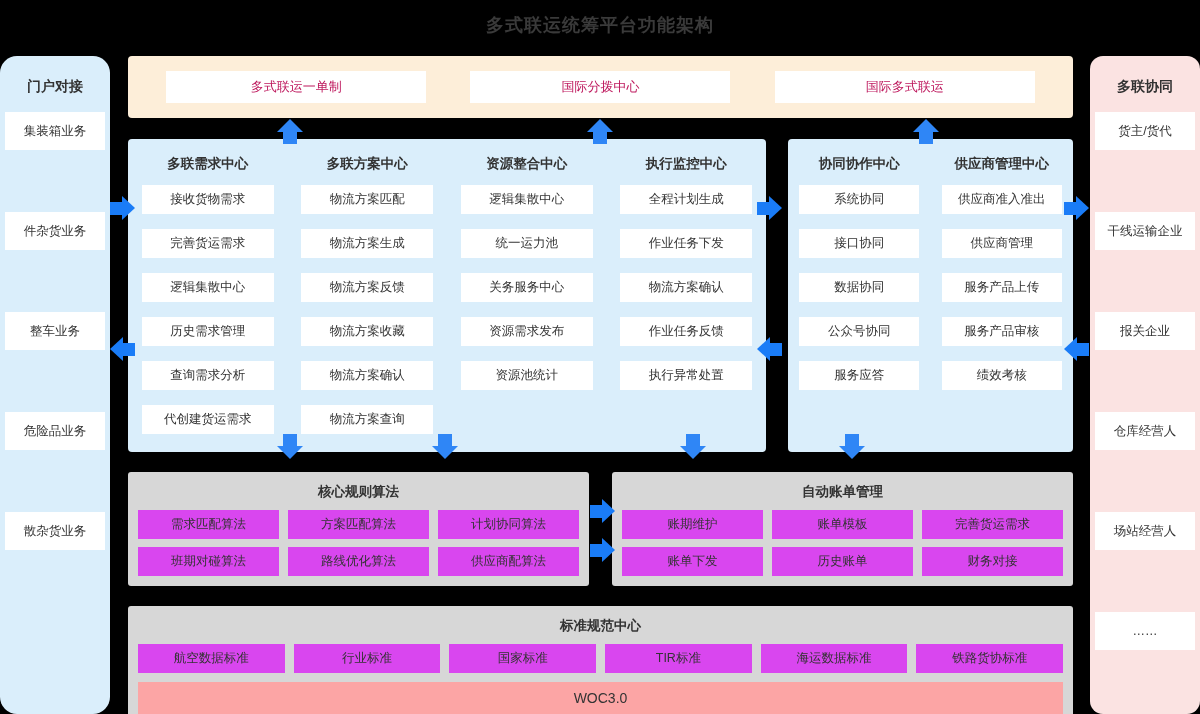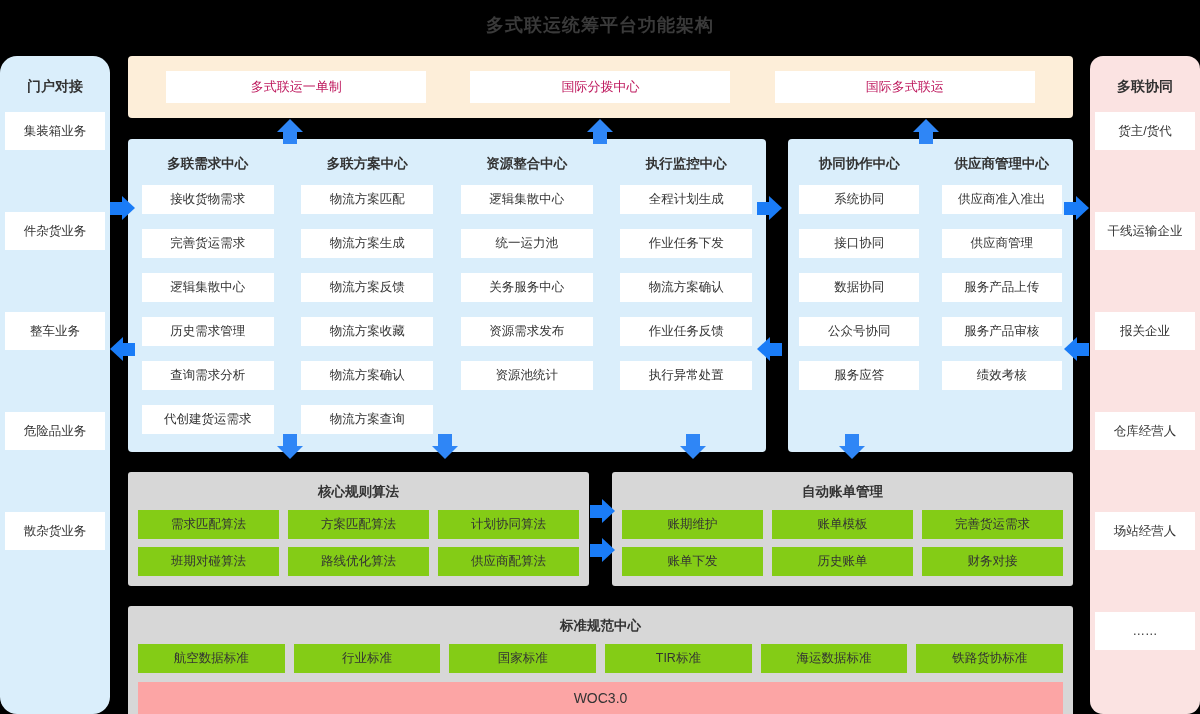--- a/index.html
+++ b/index.html
@@ -69,21 +69,21 @@
   }
   .panel-right .cell { width: 120px; }
   .cell:last-child { margin-bottom: 0; }
 
   
   .gray-row { display: flex; margin-top: 20px; gap: 23px; }
   .gray-box { background: #d7d7d7; border-radius: 3px; padding: 8px 10px 10px 10px; width: 461px; }
   .gray-title { text-align: center; font-size: 13.5px; font-weight: bold; color: #333; margin: 3px 0 9px 0; }
   .grid3 { display: grid; grid-template-columns: repeat(3, 1fr); gap: 8px 9px; }
   .gcell {
-    height: 29px; background: #84cc16; display: flex; align-items: center;
+    height: 29px; background: #d946ef; display: flex; align-items: center;
     justify-content: center; font-size: 12.5px; color: #333;
   }
 
   
   .std-box { background: #d7d7d7; border-radius: 3px; margin-top: 20px; padding: 8px 10px 10px 10px; }
   .grid6 { display: grid; grid-template-columns: repeat(6, 1fr); gap: 9px; border-radius: 7px; }
   .wide-cell {
     height: 32px; background: #fca5a5; margin-top: 9px;
     display: flex; align-items: center; justify-content: center;
     font-size: 14px; color: #333;

